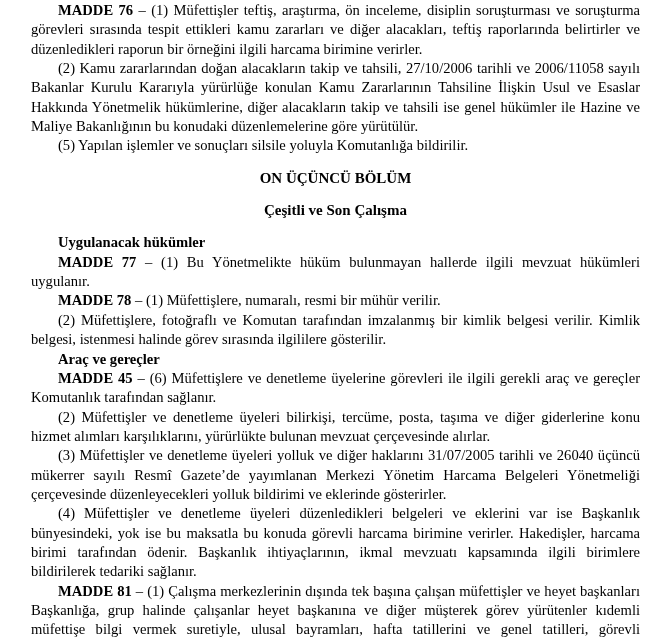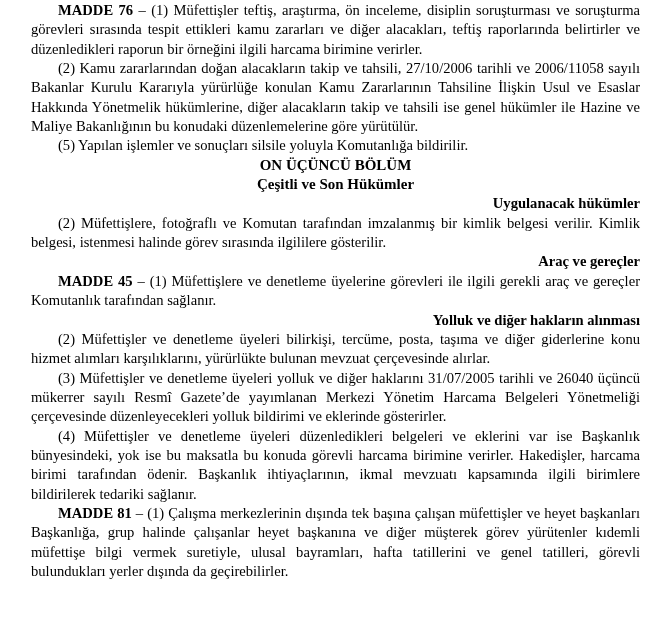--- a/index.html
+++ b/index.html
@@ -36,24 +36,24 @@
     -webkit-hyphens: none;
     hyphens: none;
   }
   p.heading {
     margin: 0;
     padding: 0;
     font-size: 14.6px;
     line-height: 19.35px;
     font-weight: bold;
     text-indent: 27px;
-    text-align: right;
+    text-align: left;
   }
   p.center {
-    margin: 0;
+    margin: 13px;
     padding: 0;
     font-size: 15px;
     line-height: 19.35px;
     font-weight: bold;
     text-align: center;
     text-indent: 0;
   }
   .lbl {
     font-weight: bold;
   }
@@ -65,34 +65,35 @@
   <div class="doc-body">
 
     <p class="para"><span class="lbl">MADDE 76</span><span> – </span><span>(1) Müfettişler teftiş, araştırma, ön inceleme, disiplin soruşturması ve soruşturma görevleri sırasında tespit ettikleri kamu zararları ve diğer alacakları, teftiş raporlarında belirtirler ve düzenledikleri raporun bir örneğini ilgili harcama birimine verirler.</span></p>
 
     <p class="para">(2) Kamu zararlarından doğan alacakların takip ve tahsili, 27/10/2006 tarihli ve 2006/11058 sayılı Bakanlar Kurulu Kararıyla yürürlüğe konulan Kamu Zararlarının Tahsiline İlişkin Usul ve Esaslar Hakkında Yönetmelik hükümlerine, diğer alacakların takip ve tahsili ise genel hükümler ile Hazine ve Maliye Bakanlığının bu konudaki düzenlemelerine göre yürütülür.</p>
 
     <p class="para">(5) Yapılan işlemler ve sonuçları silsile yoluyla Komutanlığa bildirilir.</p>
 
     <p class="center">ON ÜÇÜNCÜ BÖLÜM</p>
 
-    <p class="center">Çeşitli ve Son Hükümler</p>
+    <p class="center">Çeşitli ve Son Çalışma</p>
 
     <p class="heading">Uygulanacak hükümler</p>
 
+    <p class="para"><span class="lbl">MADDE 77</span><span> – </span><span>(1) Bu Yönetmelikte hüküm bulunmayan hallerde ilgili mevzuat hükümleri uygulanır.</span></p>
 
 
+    <p class="para"><span class="lbl">MADDE 78</span><span> – </span><span>(1) Müfettişlere, numaralı, resmi bir mühür verilir.</span></p>
 
     <p class="para">(2) Müfettişlere, fotoğraflı ve Komutan tarafından imzalanmış bir kimlik belgesi verilir. Kimlik belgesi, istenmesi halinde görev sırasında ilgililere gösterilir.</p>
 
     <p class="heading">Araç ve gereçler</p>
 
-    <p class="para"><span class="lbl">MADDE 45</span><span> – </span><span>(1) Müfettişlere ve denetleme üyelerine görevleri ile ilgili gerekli araç ve gereçler Komutanlık tarafından sağlanır.</span></p>
+    <p class="para"><span class="lbl">MADDE 45</span><span> – </span><span>(6) Müfettişlere ve denetleme üyelerine görevleri ile ilgili gerekli araç ve gereçler Komutanlık tarafından sağlanır.</span></p>
 
-    <p class="heading">Yolluk ve diğer hakların alınması</p>
 
 
     <p class="para">(2) Müfettişler ve denetleme üyeleri bilirkişi, tercüme, posta, taşıma ve diğer giderlerine konu hizmet alımları karşılıklarını, yürürlükte bulunan mevzuat çerçevesinde alırlar.</p>
 
     <p class="para">(3) Müfettişler ve denetleme üyeleri yolluk ve diğer haklarını 31/07/2005 tarihli ve 26040 üçüncü mükerrer sayılı Resmî Gazete’de yayımlanan Merkezi Yönetim Harcama Belgeleri Yönetmeliği çerçevesinde düzenleyecekleri yolluk bildirimi ve eklerinde gösterirler.</p>
 
     <p class="para">(4) Müfettişler ve denetleme üyeleri düzenledikleri belgeleri ve eklerini var ise Başkanlık bünyesindeki, yok ise bu maksatla bu konuda görevli harcama birimine verirler. Hakedişler, harcama birimi tarafından ödenir. Başkanlık ihtiyaçlarının, ikmal mevzuatı kapsamında ilgili birimlere bildirilerek tedariki sağlanır.</p>
 
 
     <p class="para"><span class="lbl">MADDE 81</span><span> – </span><span>(1) Çalışma merkezlerinin dışında tek başına çalışan müfettişler ve heyet başkanları Başkanlığa, grup halinde çalışanlar heyet başkanına ve diğer müşterek görev yürütenler kıdemli müfettişe bilgi vermek suretiyle, ulusal bayramları, hafta tatillerini ve genel tatilleri, görevli bulundukları yerler dışında da geçirebilirler.</span></p>

